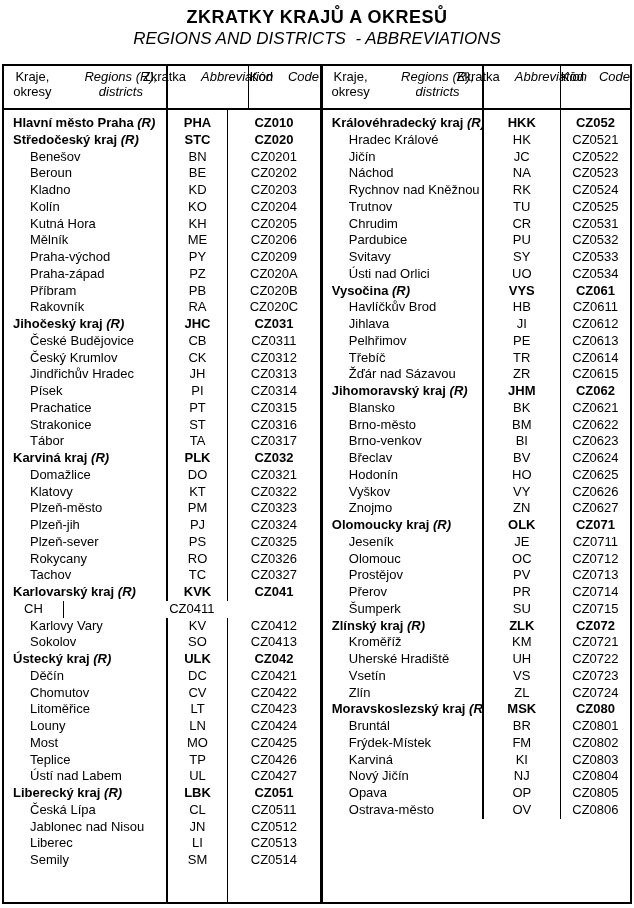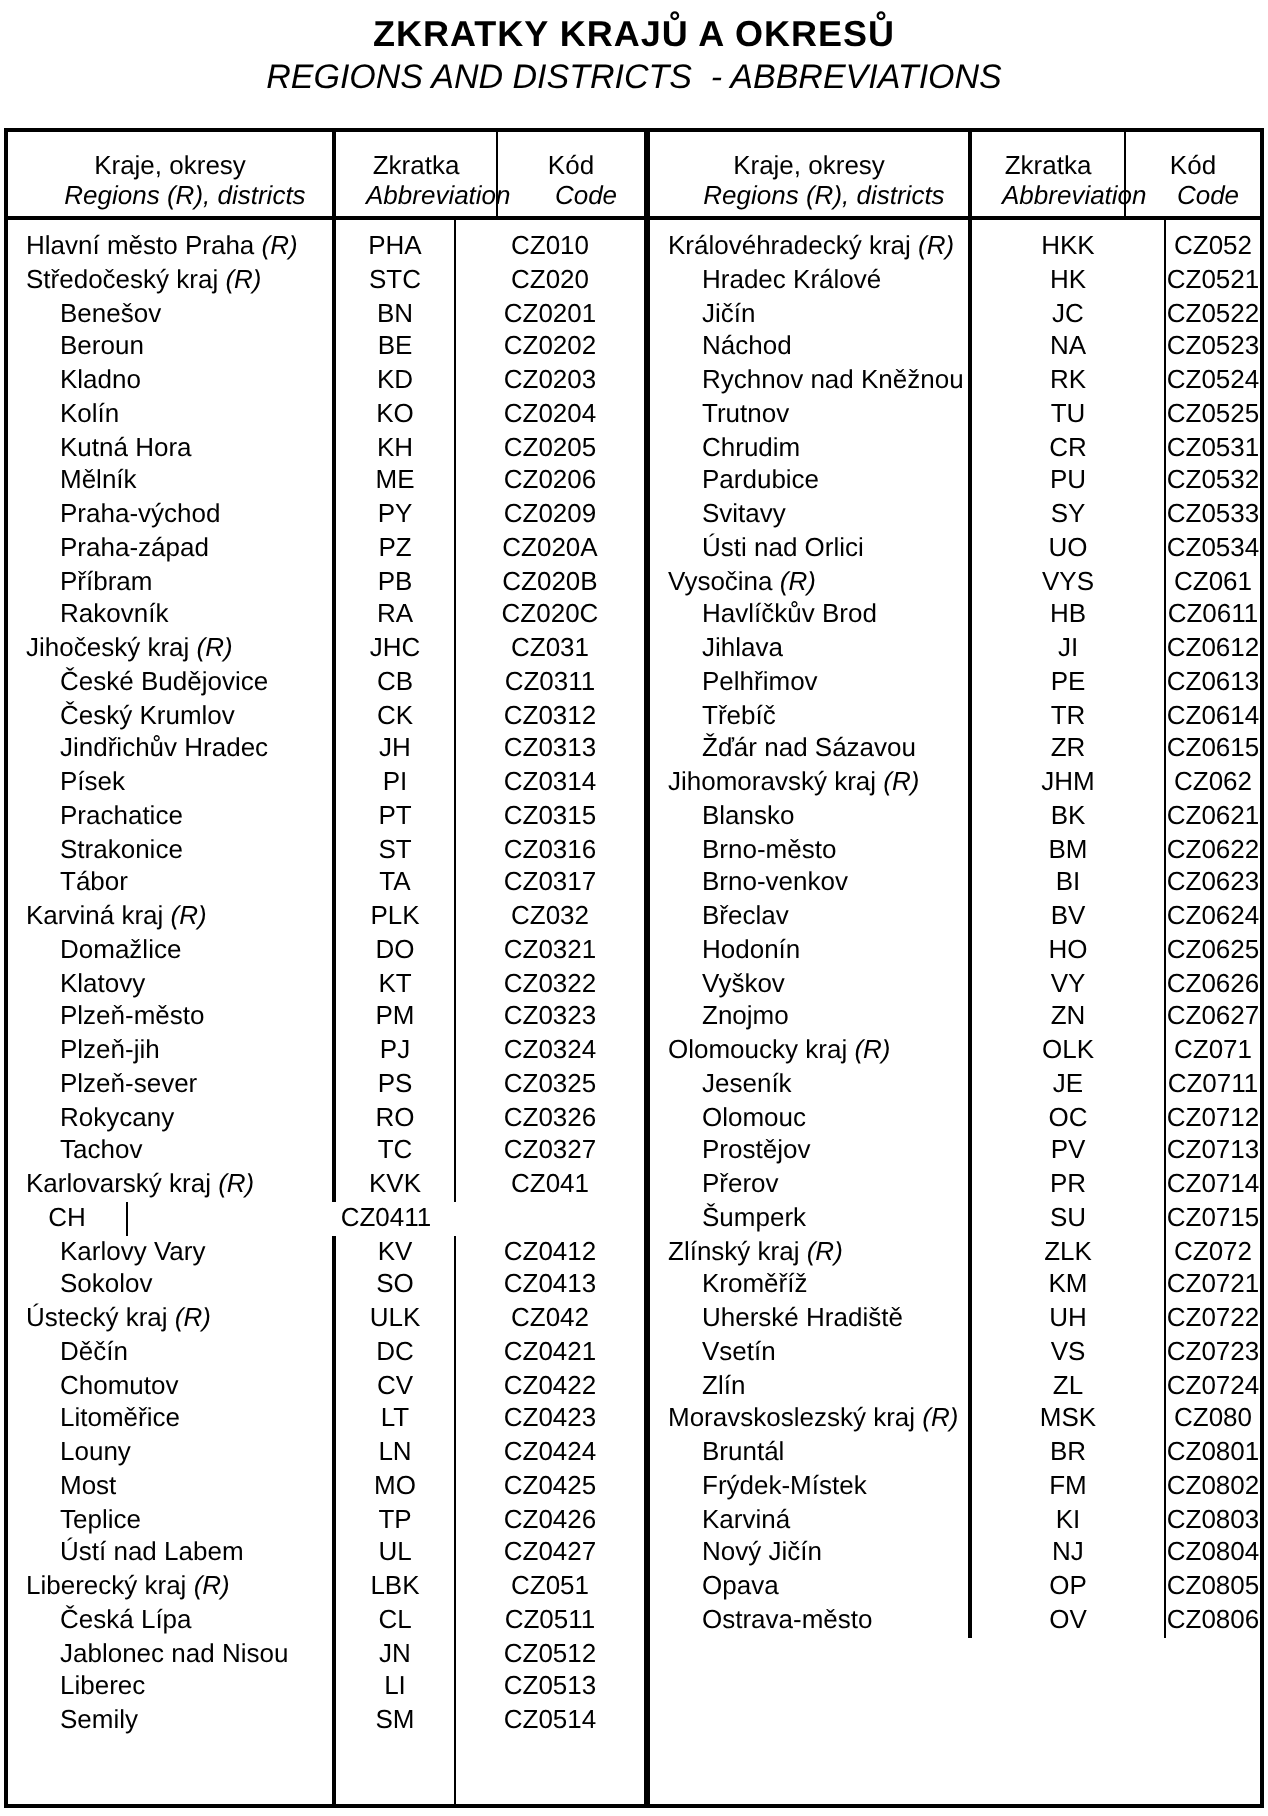--- a/index.html
+++ b/index.html
@@ -22,42 +22,42 @@
   }
   .half { display:flex; flex-direction:column; box-sizing:border-box; }
   .half.left { width:321px; border-right:3px solid #000; }
   .half.right { flex:1; }
 
   .hrow {
     display:flex; flex-direction:row; height:44px; box-sizing:border-box;
     border-bottom:2px solid #000; flex:0 0 auto;
   }
   .hcell {
-    display:flex; flex-direction:column; justify-content:flex-end;
+    display:flex; flex-direction:row; justify-content:center;
     text-align:center; box-sizing:border-box; padding:3px 0;
   }
   .hcell .en { font-style:italic;padding-left:15px; }
 
   .body { display:flex; flex-direction:column; flex:1 1 auto; min-height:0; }
   .row { display:flex; flex-direction:row; height:16.75px; flex:0 0 auto; box-sizing:border-box; }
   .row.pad { height:5px; }
   .row.fill { flex:1 1 auto; height:auto; }
 
   .cell { box-sizing:border-box; overflow:hidden; line-height:16.75px; white-space:nowrap; }
   .left .c-name  { width:164px; border-right:2px solid #000; }
   .left .c-abbr  { width:60px;  border-right:1px solid #000; text-align:center; }
   .left .c-code  { flex:1; text-align:center; }
   .right .c-name { width:161px; border-right:2px solid #000; }
-  .right .c-abbr { width:97px;  border-right:1px solid #000; text-align:center; }
+  .right .c-abbr { width:77px;  border-right:1px solid #000; text-align:center; }
   .right .c-code { flex:1; text-align:center; }
   .left .hcell.c-name  { width:164px; } .left .hcell.c-abbr { width:81px; }
   .right .hcell.c-name { width:161px; } .right .hcell.c-abbr { width:77px; }
 
   .row .c-name { padding-left:26px; }
-  .row.region { font-weight:normal;justify-content:space-between; }
+  .row.region { font-weight:bold;justify-content:space-between; }
   .row.region .c-name { padding-left:9px; }
   .marker { font-style:italic; }
   .noborder .cell { border-right:none !important; }
 </style>
 </head>
 <body>
 
 <div class="title-block">
   <div class="doc-title">ZKRATKY KRAJŮ A OKRESŮ</div>
   <div class="doc-subtitle">REGIONS AND DISTRICTS  - ABBREVIATIONS</div>

